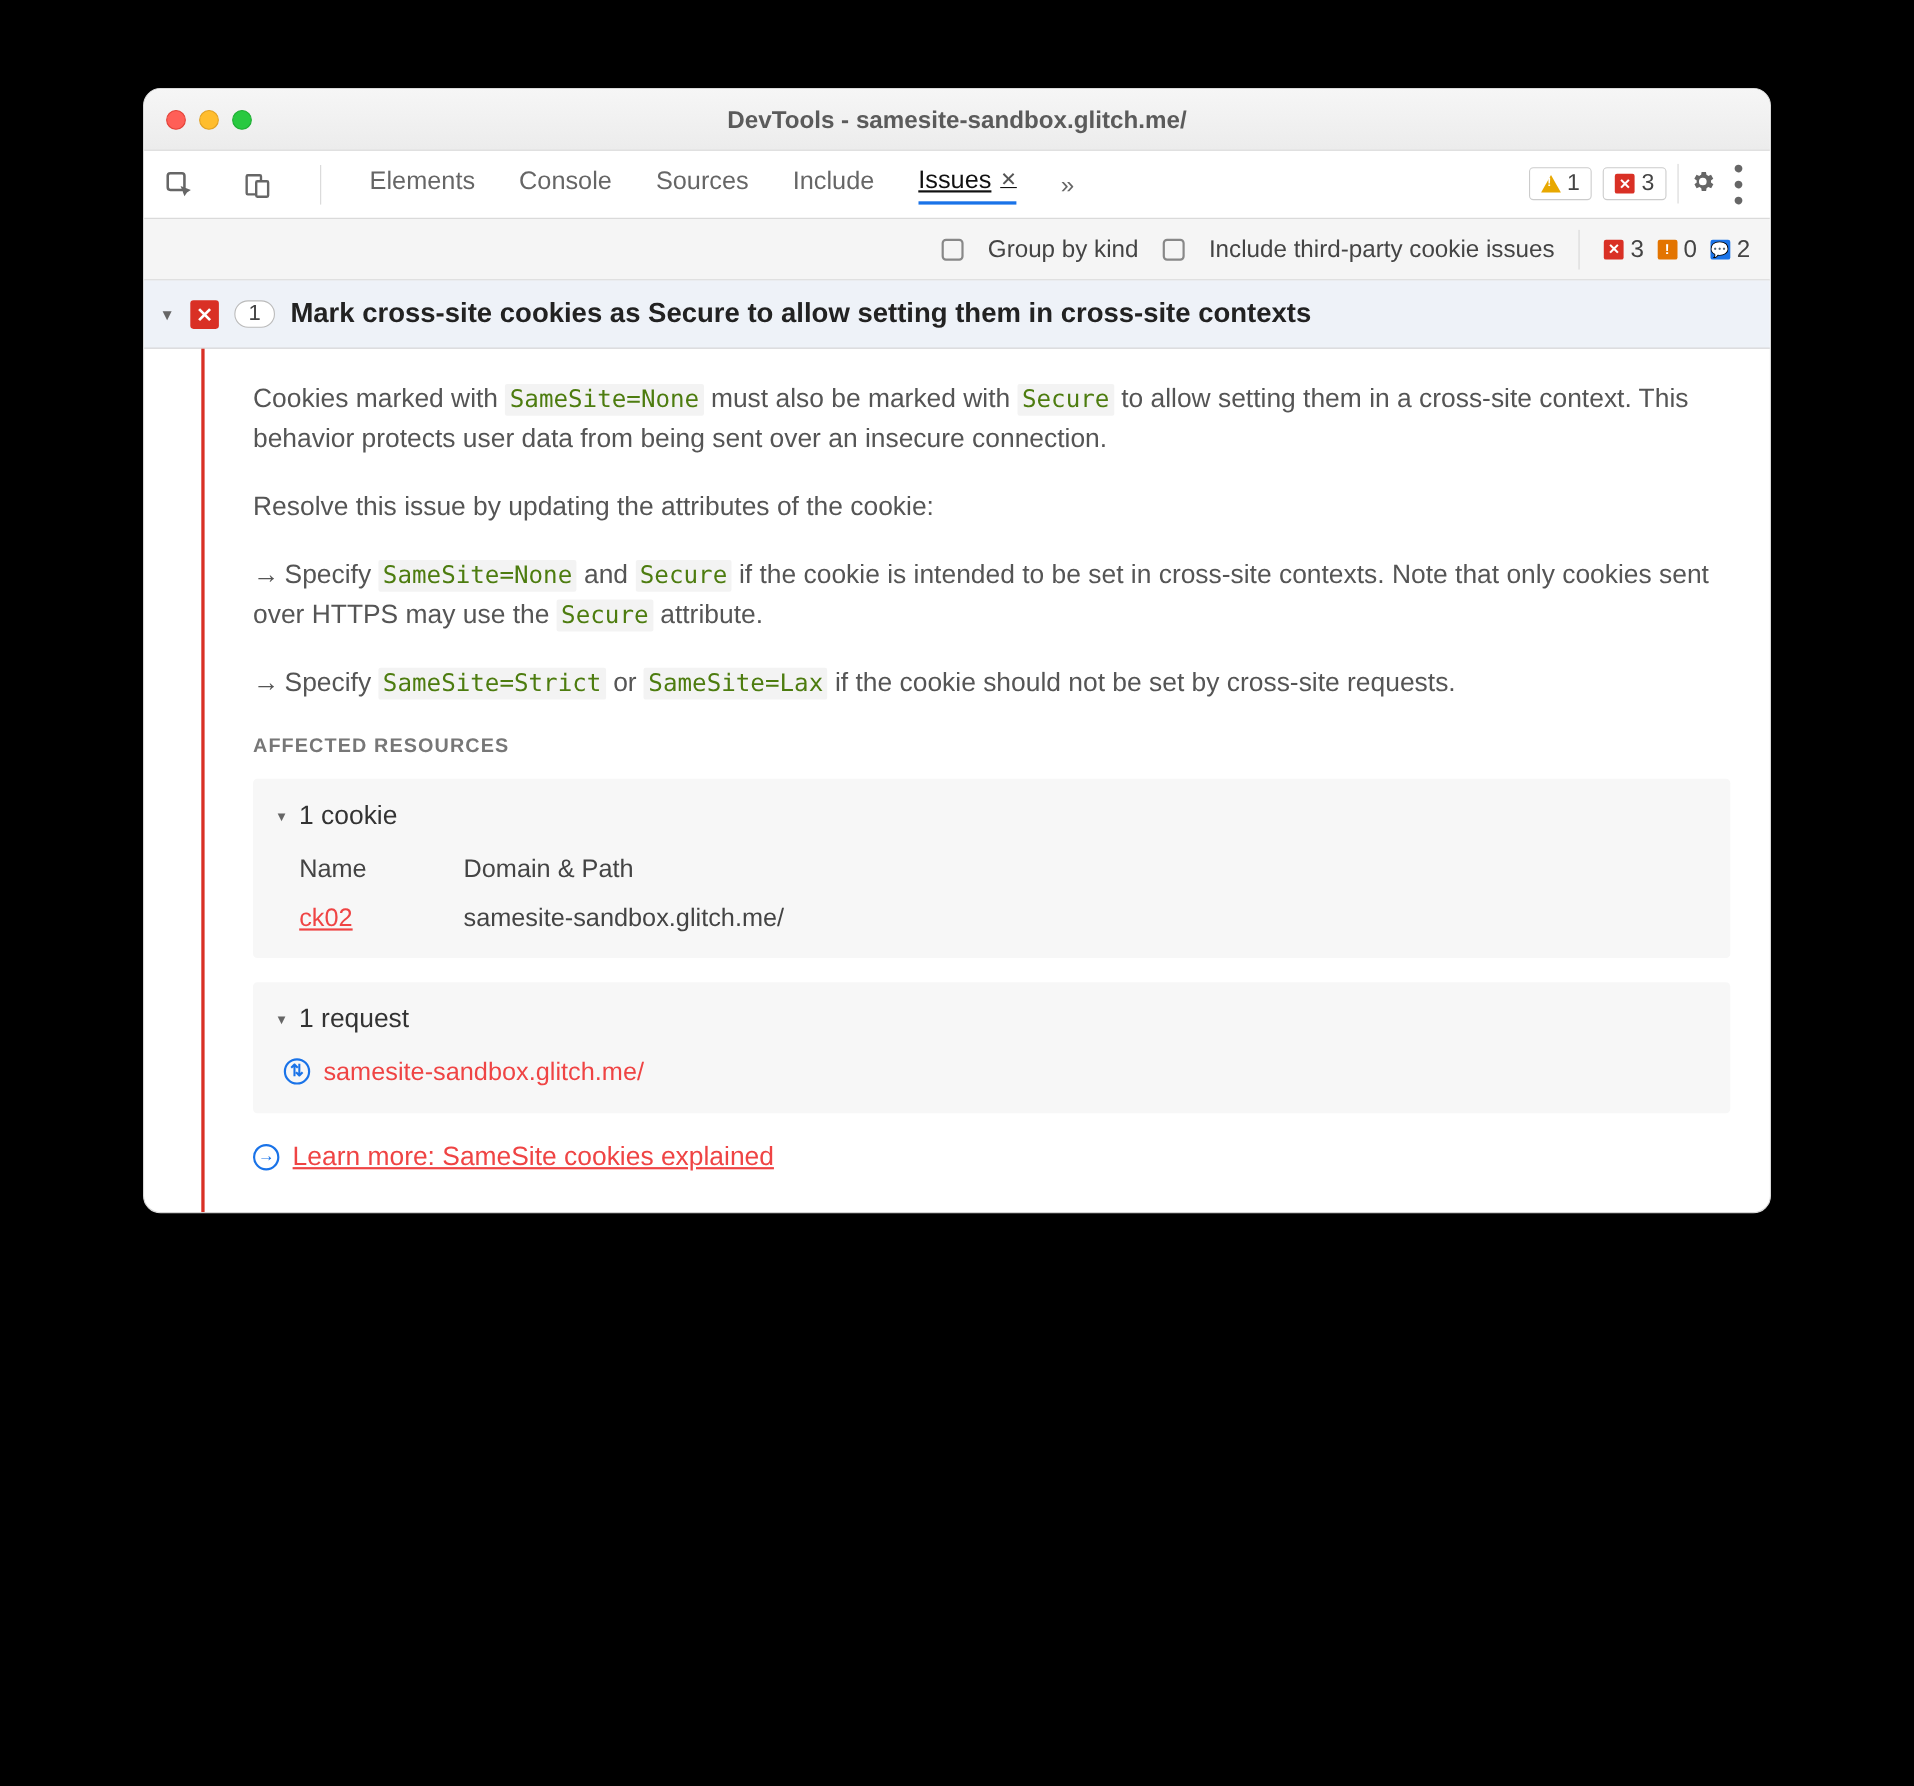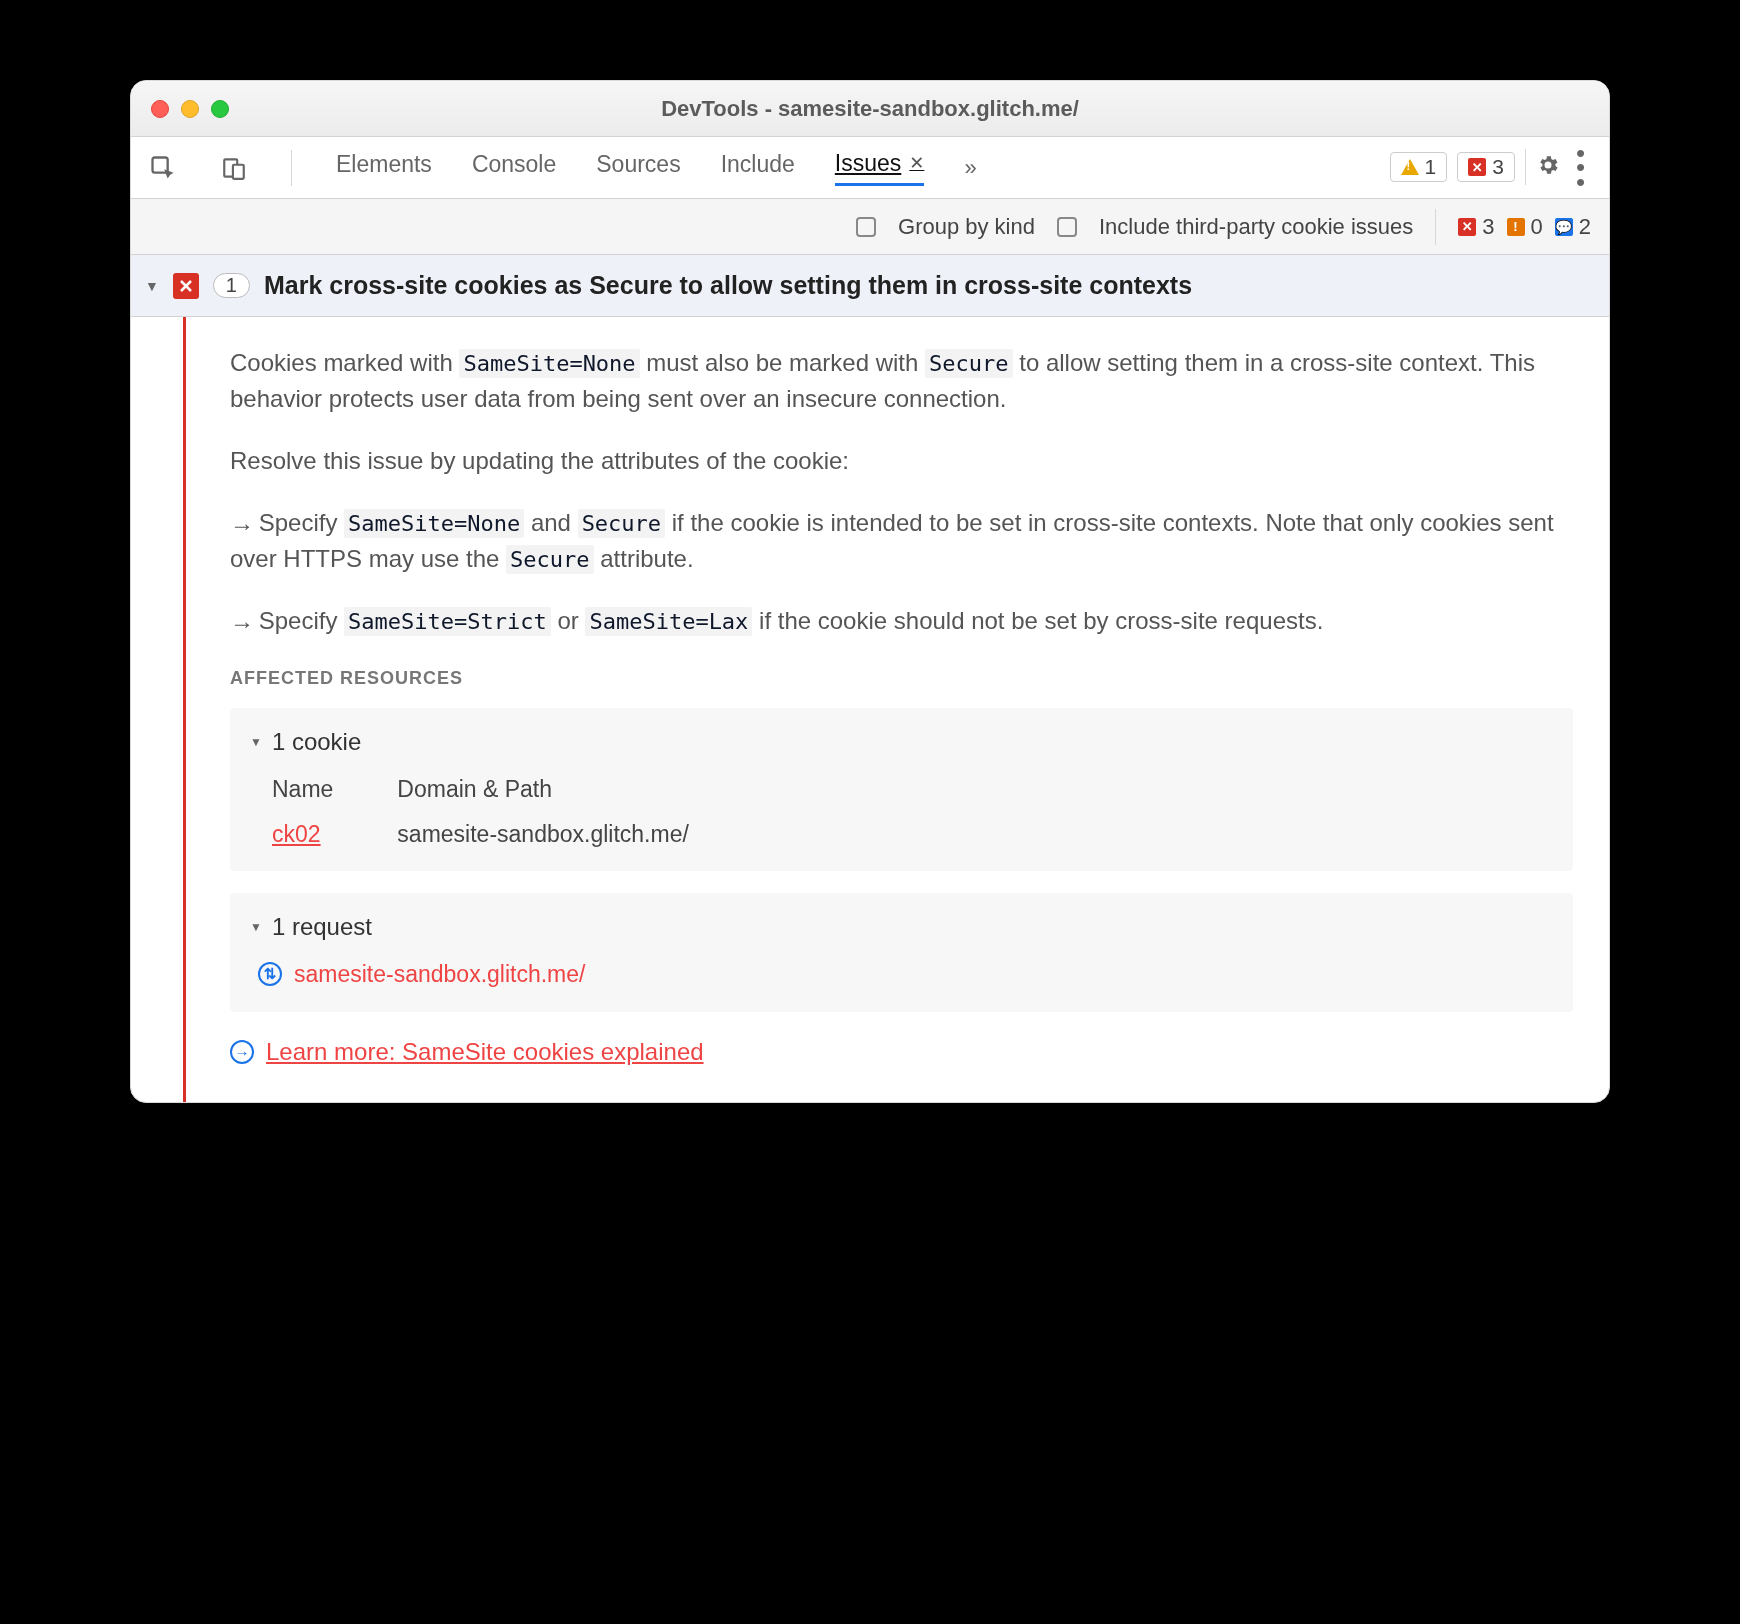--- a/index.html
+++ b/index.html
@@ -37,26 +37,26 @@
   .cblock{display:flex;align-items:center;gap:6px;}
   .issue-head{height:62px;background:#eef2f8;border-bottom:1px solid #d3d3d3;display:flex;align-items:center;padding:0 14px;gap:14px;}
   .caret{font-size:14px;color:#666;}
   .head-badge{display:flex;align-items:center;justify-content:center;width:26px;height:26px;background:#d93025;border-radius:3px;}
   .count-pill{border:1px solid #bbb;border-radius:14px;padding:0 12px;font-size:20px;color:#444;background:#fff;}
   .head-title{font-size:25px;font-weight:700;color:#222;}
   .issue-body{display:flex;}
   .stripe{width:3px;background:#d93025;margin-left:52px;}
   .content{flex:1;padding:28px 36px 32px 44px;font-size:24px;color:#555;line-height:1.5;}
   .content p{margin-bottom:26px;}
-  code{font-family:ui-monospace,Menlo,monospace;background:#f3f3f3;padding:2px 4px;border-radius:2px;font-size:22px;color:#0f172a;}
+  code{font-family:ui-monospace,Menlo,monospace;background:#f3f3f3;padding:2px 4px;border-radius:2px;font-size:22px;color:#4d7c0f;}
   .arrow{display:inline-block;width:22px;}
   .section-label{font-size:18px;letter-spacing:1px;color:#777;font-weight:700;margin:12px 0 16px;text-transform:uppercase;}
   .card{background:#f7f7f7;border-radius:4px;padding:16px 20px 20px;margin-bottom:22px;}
   .card-h{display:flex;align-items:center;gap:10px;font-size:24px;color:#333;margin-bottom:12px;}
-  .cols{display:flex;gap:64px;font-size:23px;color:#444;}
+  .cols{display:flex;gap:88px;font-size:23px;color:#444;}
   .cols .col{display:flex;flex-direction:column;gap:10px;}
   .hdr{color:#444;}
   .lnk{color:#ef4444;text-decoration:underline;cursor:pointer;}
   .req{display:flex;align-items:center;gap:12px;font-size:23px;margin-top:12px;padding-left:8px;}
   .learn{display:flex;align-items:center;gap:12px;font-size:24px;}
   .circ-icon{width:24px;height:24px;border:2px solid currentColor;border-radius:50%;display:flex;align-items:center;justify-content:center;font-size:15px;font-weight:bold;}
   .smallsvg{width:24px;height:24px;}
 </style>
 </head>
 <body>

